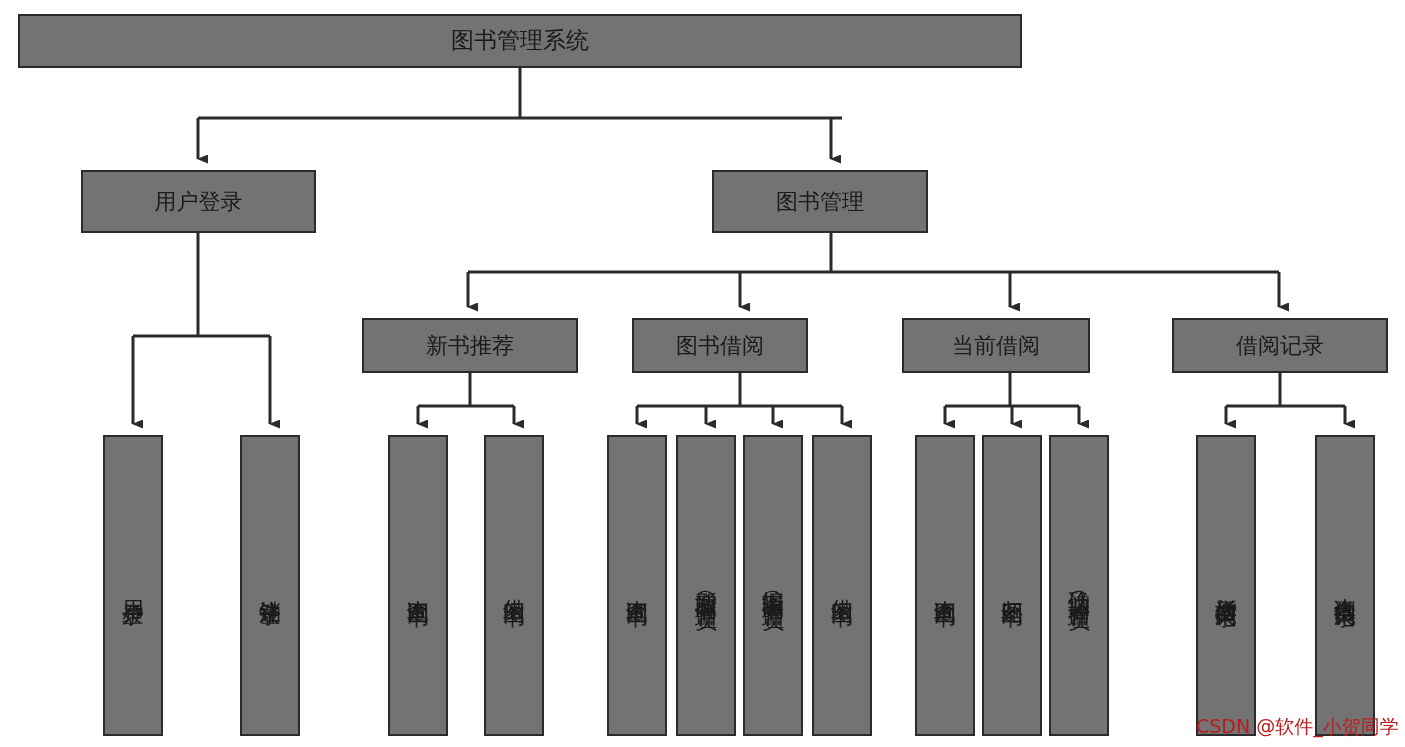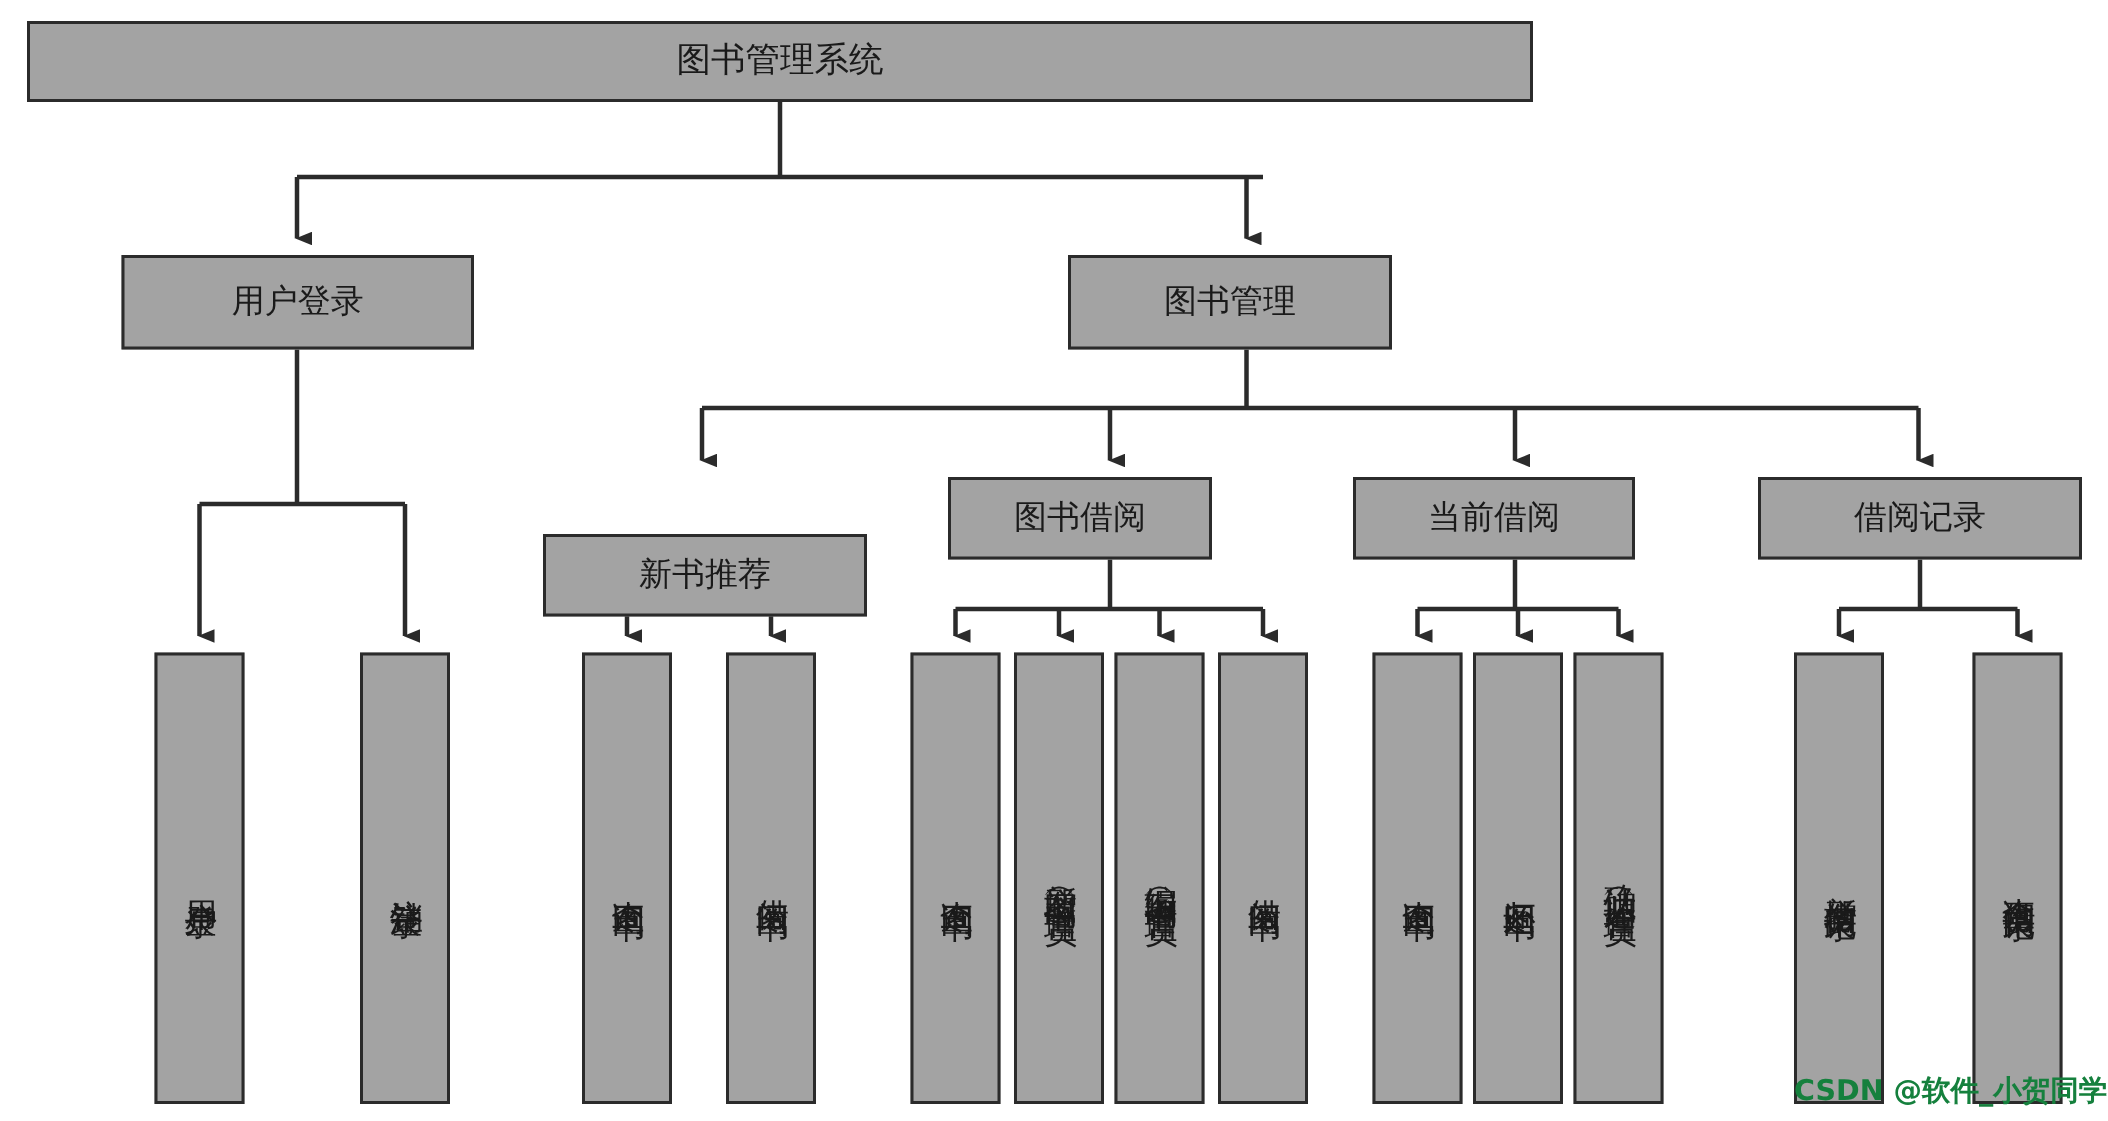--- a/index.html
+++ b/index.html
@@ -18,21 +18,21 @@
   #edges{
     position:absolute;
     left:0; top:0;
     width:1405px; height:747px;
     pointer-events:none;
   }
   .node{
     position:absolute;
     box-sizing:border-box;
     border:2.5px solid #2b2b2b;
-    background:#a3a3a3;
+    background:#737373;
     display:flex;
     align-items:center;
     justify-content:center;
     color:#1a1a1a;
     line-height:1.18;
   }
   .node.h{
     font-size:22px;
   }
   .node.root{
@@ -53,24 +53,23 @@
     max-height:100%;
   }
   .node.v.tall > .vtext{
     letter-spacing:3px;
   }
   .watermark{
     position:absolute;
     left:1196px;
     top:714px;
     font-size:19px;
-    color:#15803d;
+    color:#b91c1c;
     white-space:nowrap;
     font-family:"DejaVu Sans","Liberation Sans",sans-serif;
-    font-weight:bold;
   }
 </style>
 </head>
 <body>
 
 <div id="stage">
 
   <svg id="edges" viewBox="0 0 1405 747" width="1405" height="747" xmlns="http://www.w3.org/2000/svg">
     <defs>
       <marker id="arw" markerWidth="9" markerHeight="11" refX="4.5" refY="10" orient="auto" markerUnits="userSpaceOnUse">
@@ -126,21 +125,21 @@
   </div>
 
   <div class="node h" style="left:81px;top:170px;width:235px;height:63px;">
     <span>用户登录</span>
   </div>
 
   <div class="node h" style="left:712px;top:170px;width:216px;height:63px;">
     <span>图书管理</span>
   </div>
 
-  <div class="node h" style="left:362px;top:318px;width:216px;height:55px;margin-top:38px;">
+  <div class="node h" style="left:362px;top:318px;width:216px;height:55px;">
     <span>新书推荐</span>
   </div>
 
   <div class="node h" style="left:632px;top:318px;width:176px;height:55px;">
     <span>图书借阅</span>
   </div>
 
   <div class="node h" style="left:902px;top:318px;width:188px;height:55px;">
     <span>当前借阅</span>
   </div>

